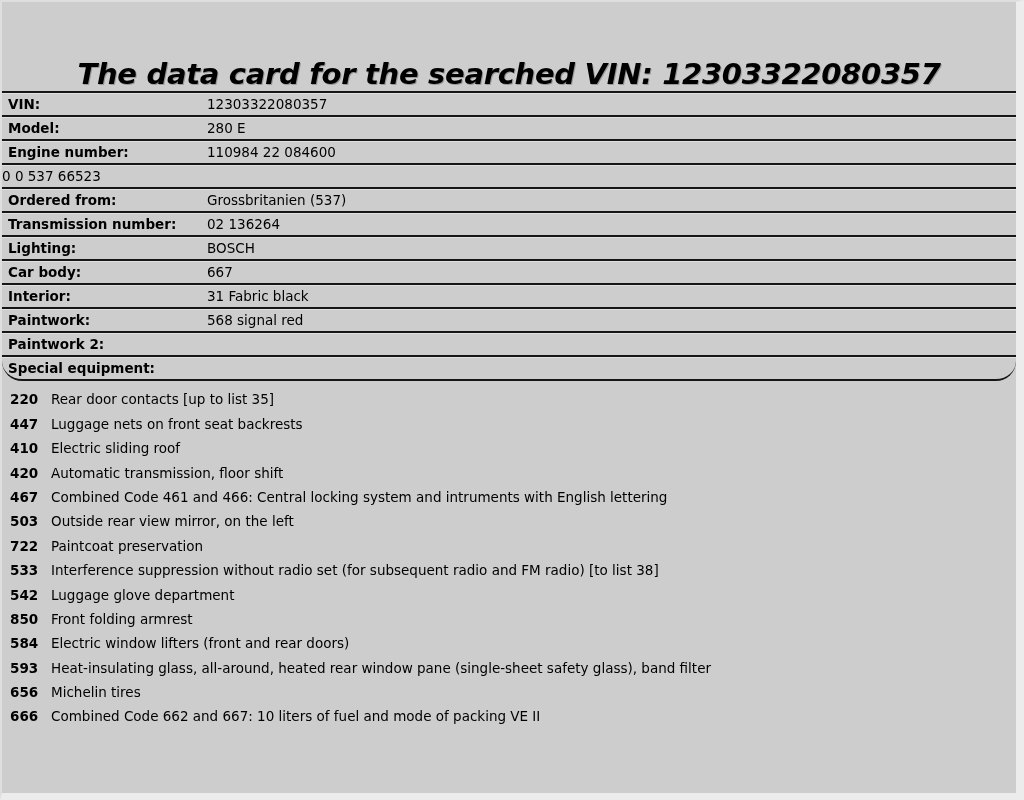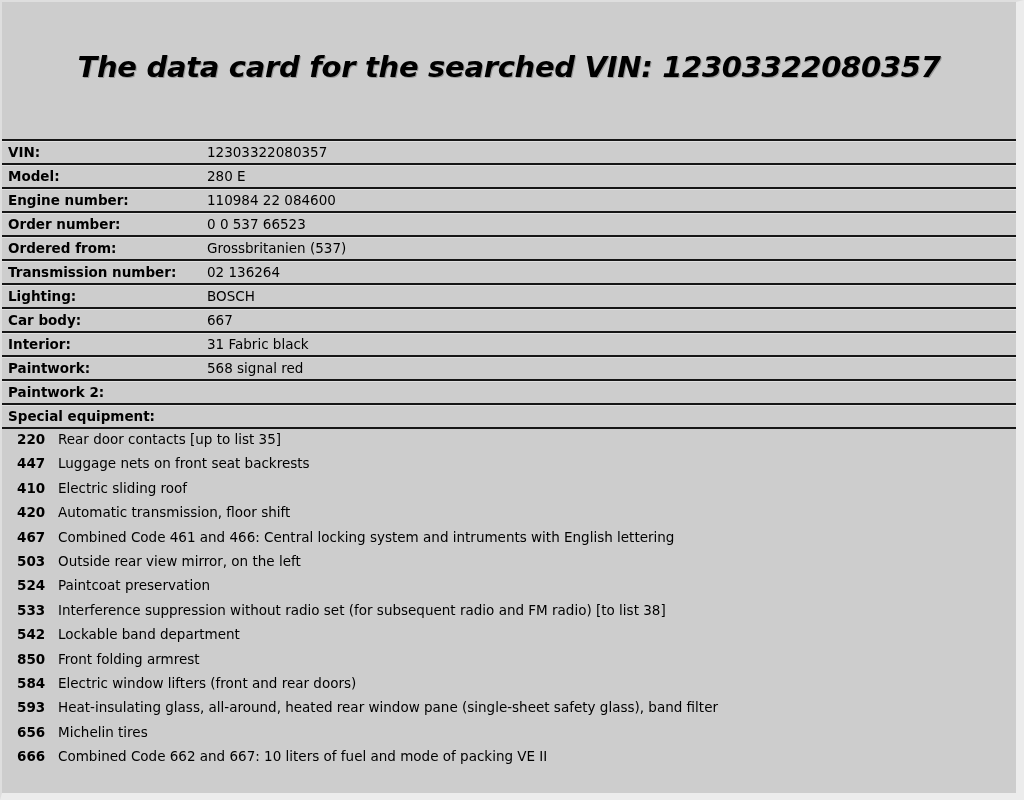--- a/index.html
+++ b/index.html
@@ -15,33 +15,33 @@
     border-top: 2px solid #dedede;
     border-left: 2px solid #dedede;
     border-right: 8px solid #ececec;
     border-bottom: 7px solid #ececec;
     overflow: hidden;
     color: #000;
   }
   .title-bar {
     height: 89px;
     display: flex;
-    align-items: flex-start;
+    align-items: flex-end;
     justify-content: center;
-    margin-top: 48px;
   }
   .title-bar h1 {
     font-size: 29px;
     font-weight: bold;
     font-style: italic;
     letter-spacing: -0.3px;
     text-shadow: 1px 1px 0 #9a9a9a;
   }
   .spec-table {
     border-bottom: 2px solid #161616;
+    border-radius: 20px;
   }
   .spec-row {
     display: flex;
     align-items: center;
     height: 24px;
     border-top: 2px solid #161616;
     box-shadow: inset 0 1px 0 #e0e0e0;
   }
   .spec-label {
     width: 205px;
@@ -53,23 +53,22 @@
   }
   .spec-value {
     font-size: 13.5px;
     white-space: nowrap;
   }
   .equip-list {
     padding-top: 2px;
   }
   .equip-row {
     display: flex;
-    align-items: flex-start;
+    align-items: flex-end;
     height: 24.4px;
-    padding-left: 7px;
   }
   .equip-code {
     width: 49px;
     padding-left: 8px;
     font-weight: bold;
     font-size: 13.5px;
     flex: 0 0 auto;
   }
   .equip-desc {
     font-size: 13.5px;
@@ -96,21 +95,20 @@
         <div class="spec-label">Model:</div>
         <div class="spec-value">280 E</div>
       </div>
 
       <div class="spec-row">
         <div class="spec-label">Engine number:</div>
         <div class="spec-value">110984 22 084600</div>
       </div>
 
       <div class="spec-row">
-        <div class="spec-label">Order number:</div>
         <div class="spec-value">0 0 537 66523</div>
       </div>
 
       <div class="spec-row">
         <div class="spec-label">Ordered from:</div>
         <div class="spec-value">Grossbritanien (537)</div>
       </div>
 
       <div class="spec-row">
         <div class="spec-label">Transmission number:</div>
@@ -174,32 +172,32 @@
         <div class="equip-code">467</div>
         <div class="equip-desc">Combined Code 461 and 466: Central locking system and intruments with English lettering</div>
       </div>
 
       <div class="equip-row">
         <div class="equip-code">503</div>
         <div class="equip-desc">Outside rear view mirror, on the left</div>
       </div>
 
       <div class="equip-row">
-        <div class="equip-code">524</div>
+        <div class="equip-code">722</div>
         <div class="equip-desc">Paintcoat preservation</div>
       </div>
 
       <div class="equip-row">
         <div class="equip-code">533</div>
         <div class="equip-desc">Interference suppression without radio set (for subsequent radio and FM radio) [to list 38]</div>
       </div>
 
       <div class="equip-row">
         <div class="equip-code">542</div>
-        <div class="equip-desc">Lockable band department</div>
+        <div class="equip-desc">Luggage glove department</div>
       </div>
 
       <div class="equip-row">
         <div class="equip-code">850</div>
         <div class="equip-desc">Front folding armrest</div>
       </div>
 
       <div class="equip-row">
         <div class="equip-code">584</div>
         <div class="equip-desc">Electric window lifters (front and rear doors)</div>

